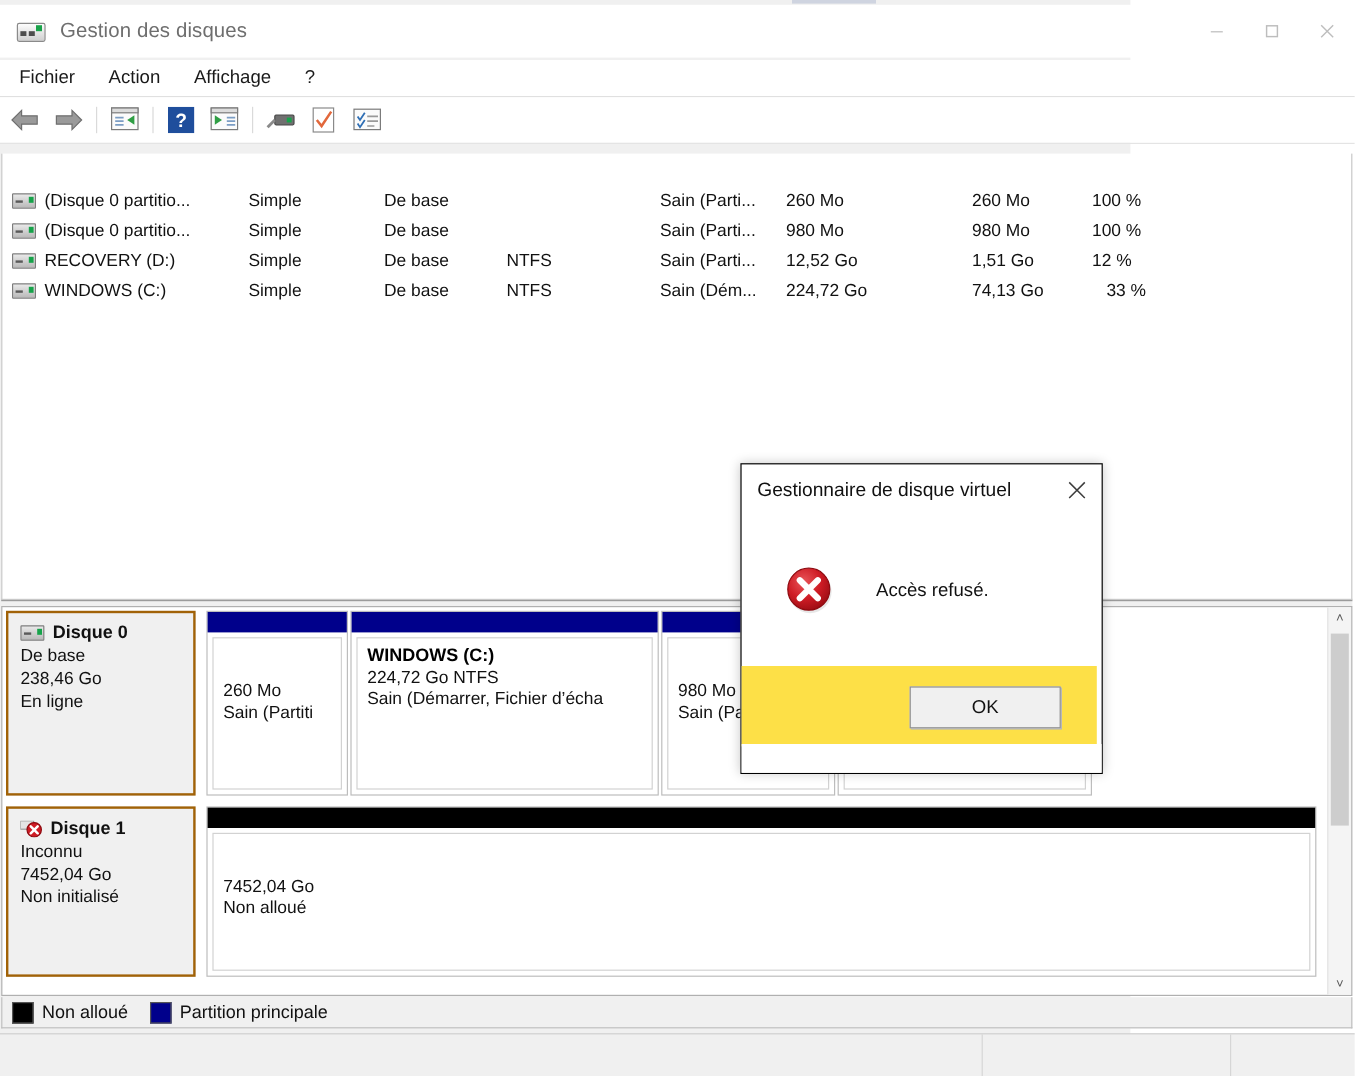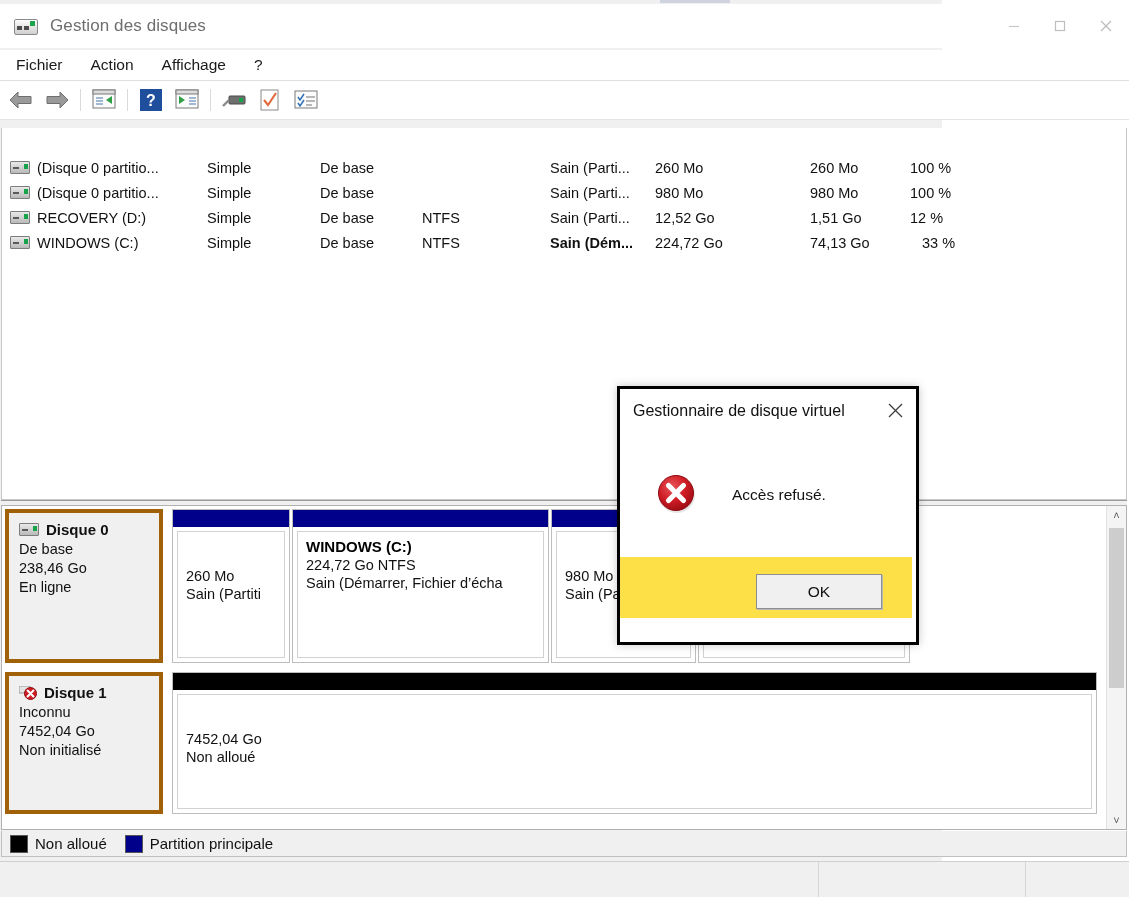--- a/index.html
+++ b/index.html
@@ -107,21 +107,21 @@
 
   
   .graphpane {
     position:absolute; left:1px; top:505px; width:1126px; height:325px;
     background:#ffffff; border:1px solid #b0b0b0; box-sizing:border-box;
     overflow:hidden;
   }
   .disk-row { position:relative; box-sizing:border-box; }
   .disk-info {
     position:absolute; left:3px; top:3px; width:158px; bottom:3px;
-    background:#f0f0f0; border:4px solid #a16207; box-sizing:border-box;
+    background:#f0f0f0; border:2px solid #a16207; box-sizing:border-box;
     padding:8px 10px;
   }
   .disk-title { display:flex; align-items:center; font-weight:bold; font-size:15px; color:#111; }
   .disk-title .hdicon {
     width:18px; height:11px; margin-right:7px; position:relative; flex:none;
     background:linear-gradient(#e9e9e9,#b9b9b9); border:1px solid #7d7d7d; border-radius:1px;
   }
   .disk-title .hdicon .l { position:absolute; right:1px; top:2px; width:4px; height:5px; background:#16a34a; }
   .disk-title .hdicon .d { position:absolute; left:2px; top:5px; width:6px; height:2px; background:#5a5a5a; }
   .disk-title .erricon {
@@ -168,21 +168,21 @@
     position:absolute; left:0; top:861px; width:1129px; height:36px;
     background:#f0f0f0; border-top:1px solid #d0d0d0; box-sizing:border-box;
     display:flex;
   }
   .sb-pane { height:100%; box-sizing:border-box; }
   .sb-pane.b { border-left:1px solid #d6d6d6; }
 
   
   .dialog {
     position:absolute; left:617px; top:386px; width:302px; height:259px;
-    background:#ffffff; border:3px solid #000000;
+    background:#ffffff; border:1px solid #000000;
     box-shadow: 0 0 9px rgba(0,0,0,0.22);
     box-sizing:border-box;
   }
   .dlg-title {
     position:absolute; left:0; top:0; right:0; height:44px; display:flex; align-items:center;
   }
   .dlg-title-text { margin-left:13px; font-size:16px; color:#111; }
   .dlg-close {
     position:absolute; right:4px; top:6px; width:34px; height:30px;
     display:flex; align-items:center; justify-content:center; color:#3d3d3d;
@@ -372,21 +372,21 @@
           <div class="lv-cell" style="width: 197px;">
             <span class="vol-icon">
               <span class="d"></span>
               <span class="l"></span>
             </span>
             <span>WINDOWS (C:)</span>
           </div>
           <div class="lv-cell" style="width: 113px;">Simple</div>
           <div class="lv-cell" style="width: 102px;">De base</div>
           <div class="lv-cell" style="width: 128px;">NTFS</div>
-          <div class="lv-cell" style="width: 105px; font-weight: bold;">Sain (Dém...</div>
+          <div class="lv-cell" style="width: 105px;">Sain (Dém...</div>
           <div class="lv-cell" style="width: 155px;">224,72 Go</div>
           <div class="lv-cell" style="width: 100px;">74,13 Go</div>
           <div class="lv-cell" style="width: 135px; margin-left: 12px;">33 %</div>
         </div>
       </div>
   </div>
 
   <div class="splitter"></div>
 
   <div class="graphpane">

